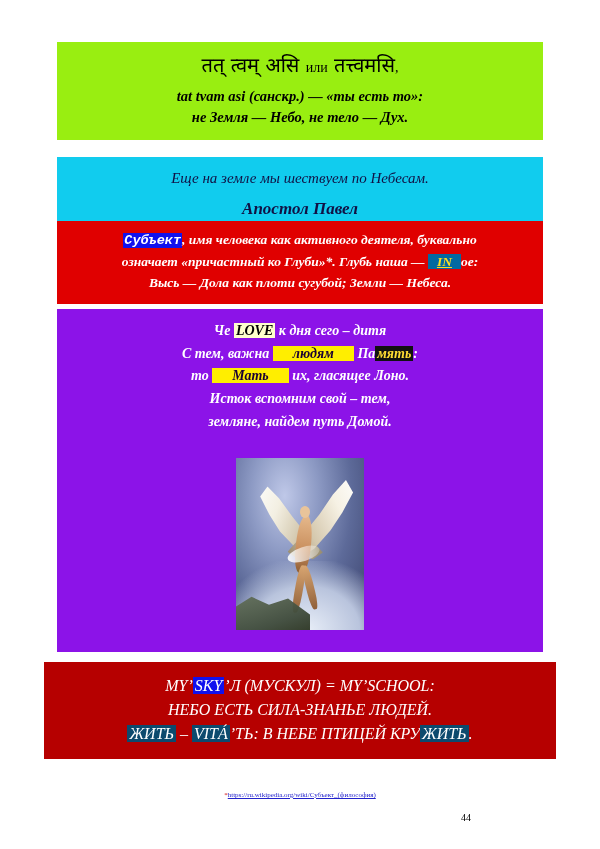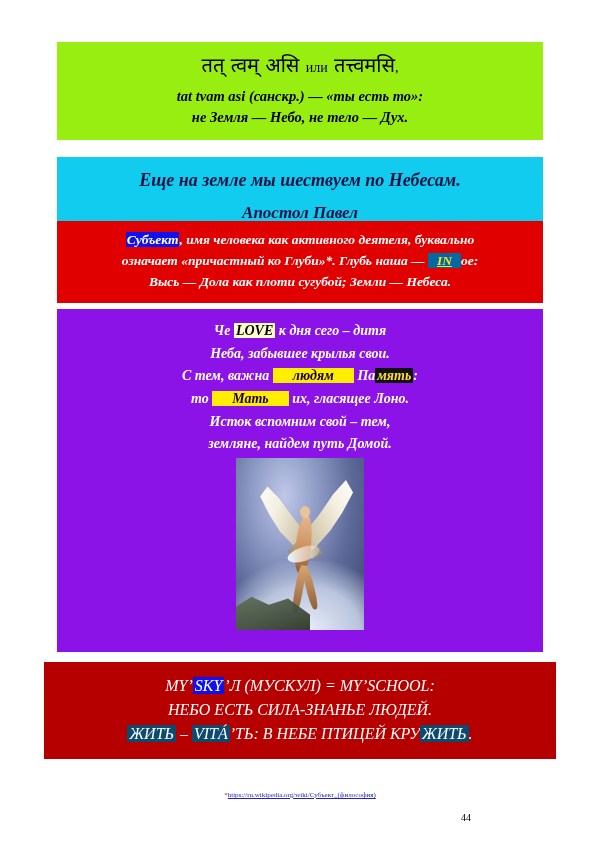--- a/index.html
+++ b/index.html
@@ -57,23 +57,23 @@
     position: absolute;
     left: 57px;
     top: 145px;
     width: 486px;
     background: #11ccee;
     padding: 10px 6px 10px 6px;
     box-sizing: border-box;
     text-align: center;
   }
   .cyan-line {
-    font-size: 18px;
-    font-style: italic;
-    font-weight: bold;
+    font-size: 15px;
+    font-style: italic;
+    font-weight: normal;
     color: #111144;
     line-height: 1.5;
   }
   .cyan-author {
     font-size: 17px;
     font-style: italic;
     font-weight: bold;
     color: #111144;
     margin-top: 9px;
   }
@@ -93,20 +93,21 @@
     font-size: 13.5px;
     font-style: italic;
     font-weight: bold;
     color: #ffffff;
     line-height: 1.55;
   }
   .hl-blue-white {
     background: #1111ee;
     color: #ffffff;
     padding: 0 1px;
+    font-family: Liberation Mono, monospace;
   }
   .hl-in {
     background: #0369a1;
     color: #ffdd22;
     padding: 0 9px;
     text-decoration: underline;
   }
 
   
   .block-purple {
@@ -304,21 +305,20 @@
     <div class="red-text">
       <span>означает «причастный ко Глуби»*. Глубь наша — </span><span class="hl-in">IN</span><span>ое:</span>
     </div>
     <div class="red-text">Высь — Дола как плоти сугубой; Земли — Небеса.</div>
   </div>
 
   <div class="block-purple">
     <div class="poem">
       <span>Че </span><span class="hl-love">LOVE</span><span> к дня сего – дитя</span>
     </div>
-    <div class="poem">Неба, забывшее крылья свои.</div>
     <div class="poem">
       <span>С тем, важна </span><span class="hl-yellow-dark">людям</span><span> Па</span><span class="hl-black-yellow">мять</span><span>:</span>
     </div>
     <div class="poem">
       <span>то </span><span class="hl-yellow-dark">Мать</span><span> их, гласящее Лоно.</span>
     </div>
     <div class="poem">Исток вспомним свой – тем,</div>
     <div class="poem">земляне, найдем путь Домой.</div>
   </div>
 

